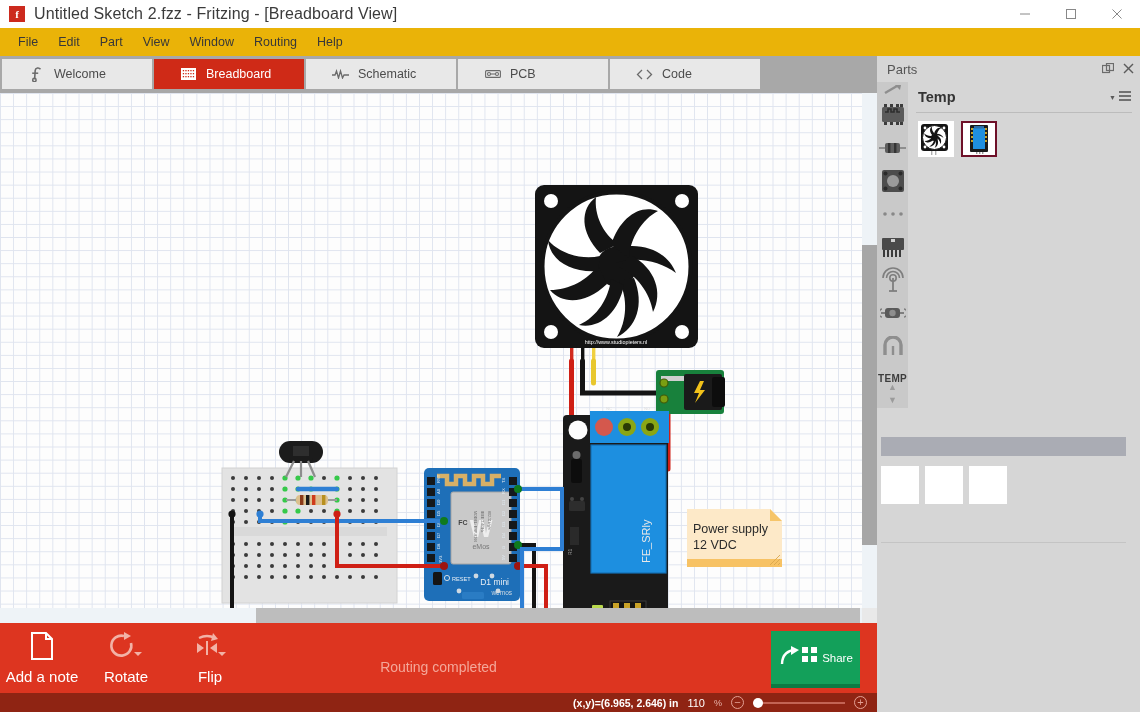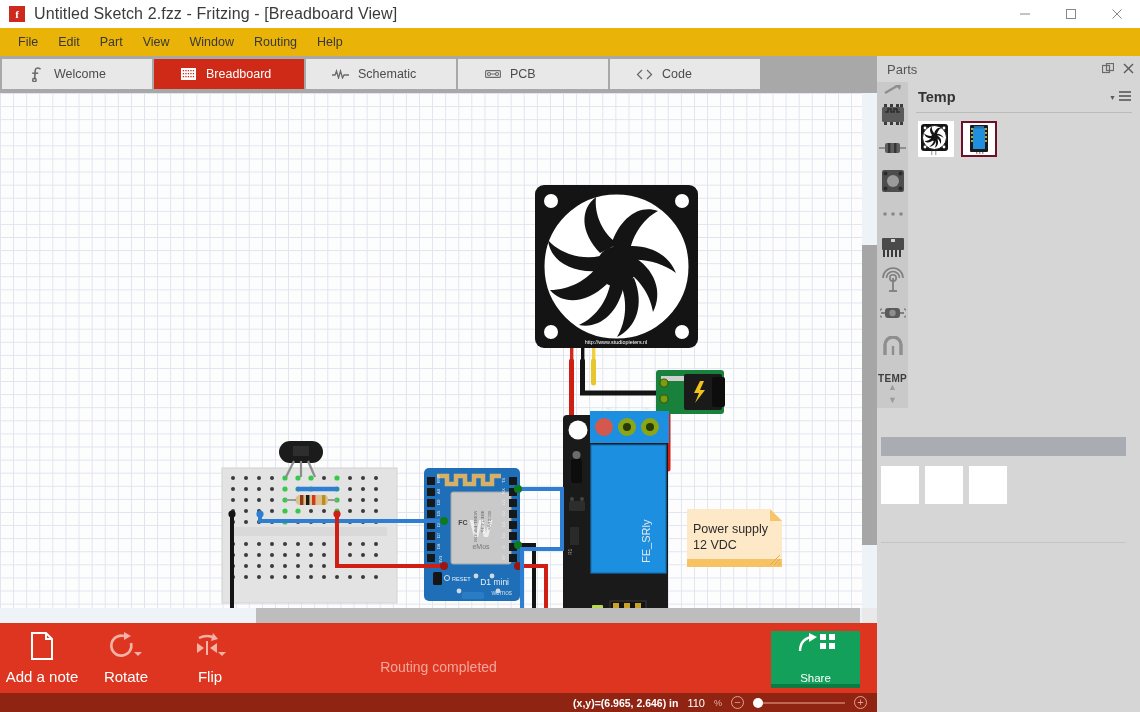--- a/index.html
+++ b/index.html
@@ -104,21 +104,21 @@
   .bb-item .glyph { height: 30px; display: flex; align-items: flex-end; justify-content: center; }
   .bb-item .lbl { font-size: 15px; color: #ffffff; }
   .routing-msg {
     position: absolute; left: 0; top: 0; width: 877px; height: 87px;
     display: flex; align-items: center; justify-content: center;
     font-size: 14px; color: #f4a799; pointer-events: none;
   }
   .share-btn {
     position: absolute; right: 17px; top: 8px; width: 89px; height: 57px;
     background: #13a05a; border-bottom: 4px solid #0c7a43;
-    display: flex; flex-direction: column; align-items: center; justify-content: space-between;
+    display: flex; flex-direction: row; align-items: center; justify-content: center;
     gap: 4px;
   }
   .share-btn .lbl { font-size: 11.5px; color: #ffffff; }
 
   
   .statusbar {
     position: absolute; left: 0; top: 693px; width: 877px; height: 19px;
     background: #8f2413; display: flex; align-items: center; justify-content: flex-end;
     padding-right: 10px; gap: 9px;
   }

